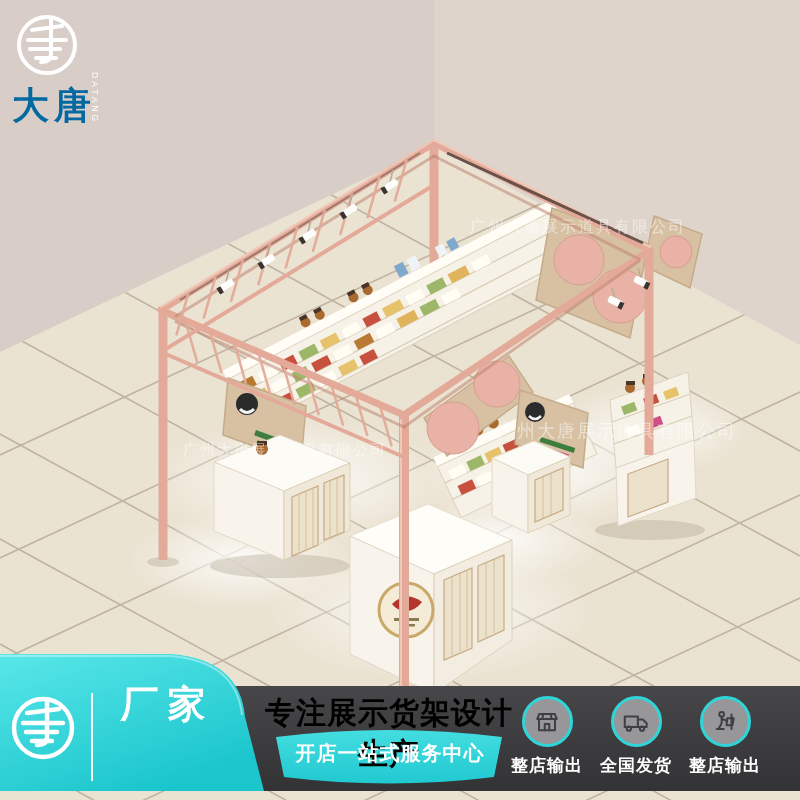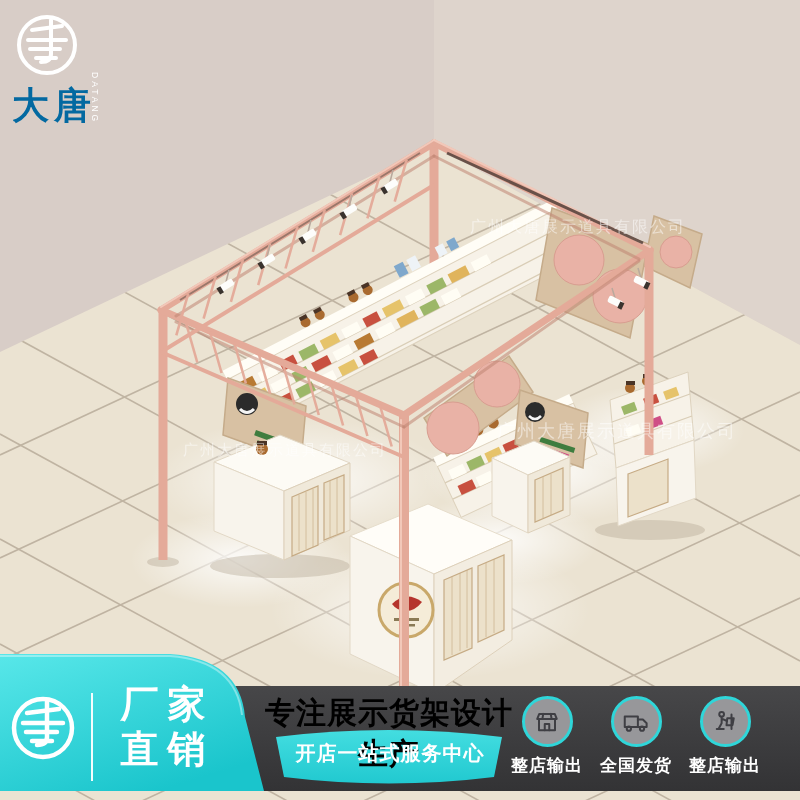--- a/index.html
+++ b/index.html
@@ -416,21 +416,20 @@
       <g stroke="#fff" stroke-width="4.5" fill="none" stroke-linecap="round">
         <circle cx="34" cy="34" r="29"></circle>
         <path d="M14,29 H54 M17,38 H48 M23,47 H43"></path>
         <path d="M38,8 V43 Q38,51 28,51"></path>
         <path d="M18,19 L50,15"></path>
       </g>
     </svg>
     <div class="b-divider"></div>
     <div class="b-slogan">
       <div>厂家</div>
-      <div>直销</div>
     </div>
 
     <div class="b-headline">专注展示货架设计生产</div>
     <div class="b-ribbon-text">开店一站式服务中心</div>
 
     <div class="b-features">
       <div class="b-feature">
         <div class="b-circle">
           <svg width="30" height="30" viewBox="0 0 24 24">
               <g class="glyph">

